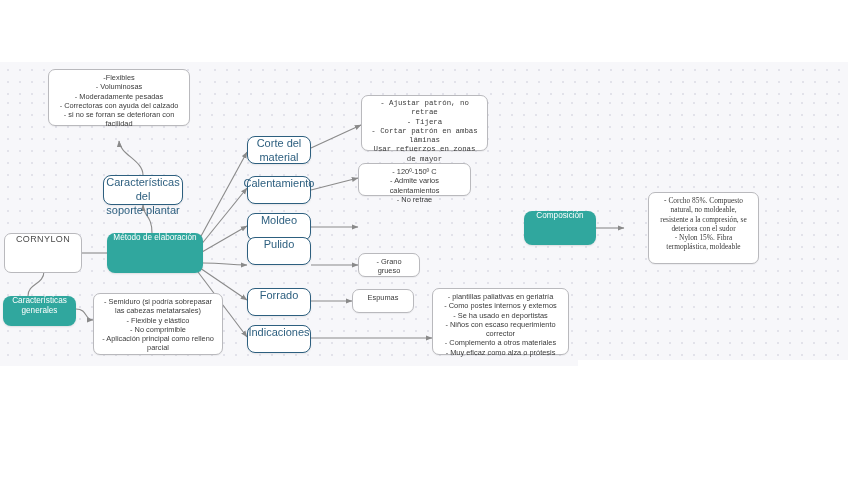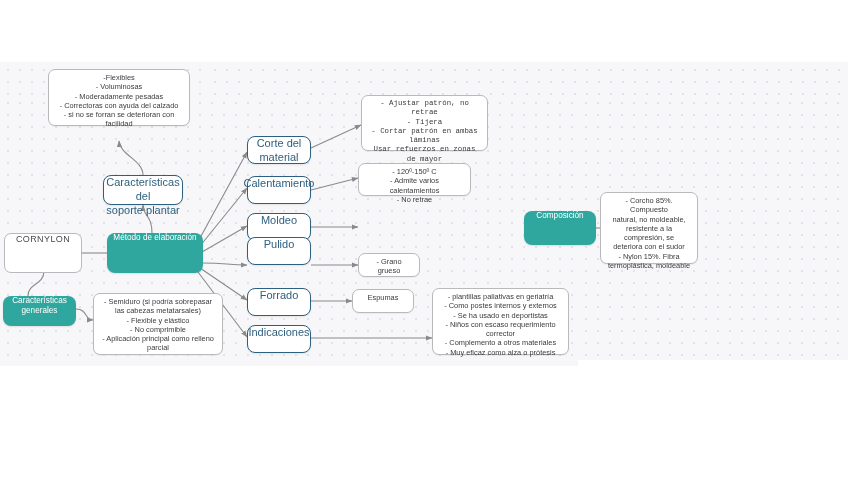--- a/index.html
+++ b/index.html
@@ -228,21 +228,21 @@
 - Se ha usado en deportistas
 - Niños con escaso requerimiento corrector
 - Complemento a otros materiales
 - Muy eficaz como alza o prótesis</span>
   </div>
 
   <div class="node teal" style="left:524px; top:211px; width:72px; height:34px;">
     <span>Composición</span>
   </div>
 
-  <div class="node detail" style="left:600px; top:192px; width:98px; height:72px;">
+  <div class="node detail" style="left:648px; top:192px; width:111px; height:72px;font-family:Liberation Serif, serif;">
     <span>- Corcho 85%. Compuesto
 natural, no moldeable,
 resistente a la compresión, se
 deteriora con el sudor
 - Nylon 15%. Fibra
 termoplástica, moldeable</span>
   </div>
 
 </div>
 

